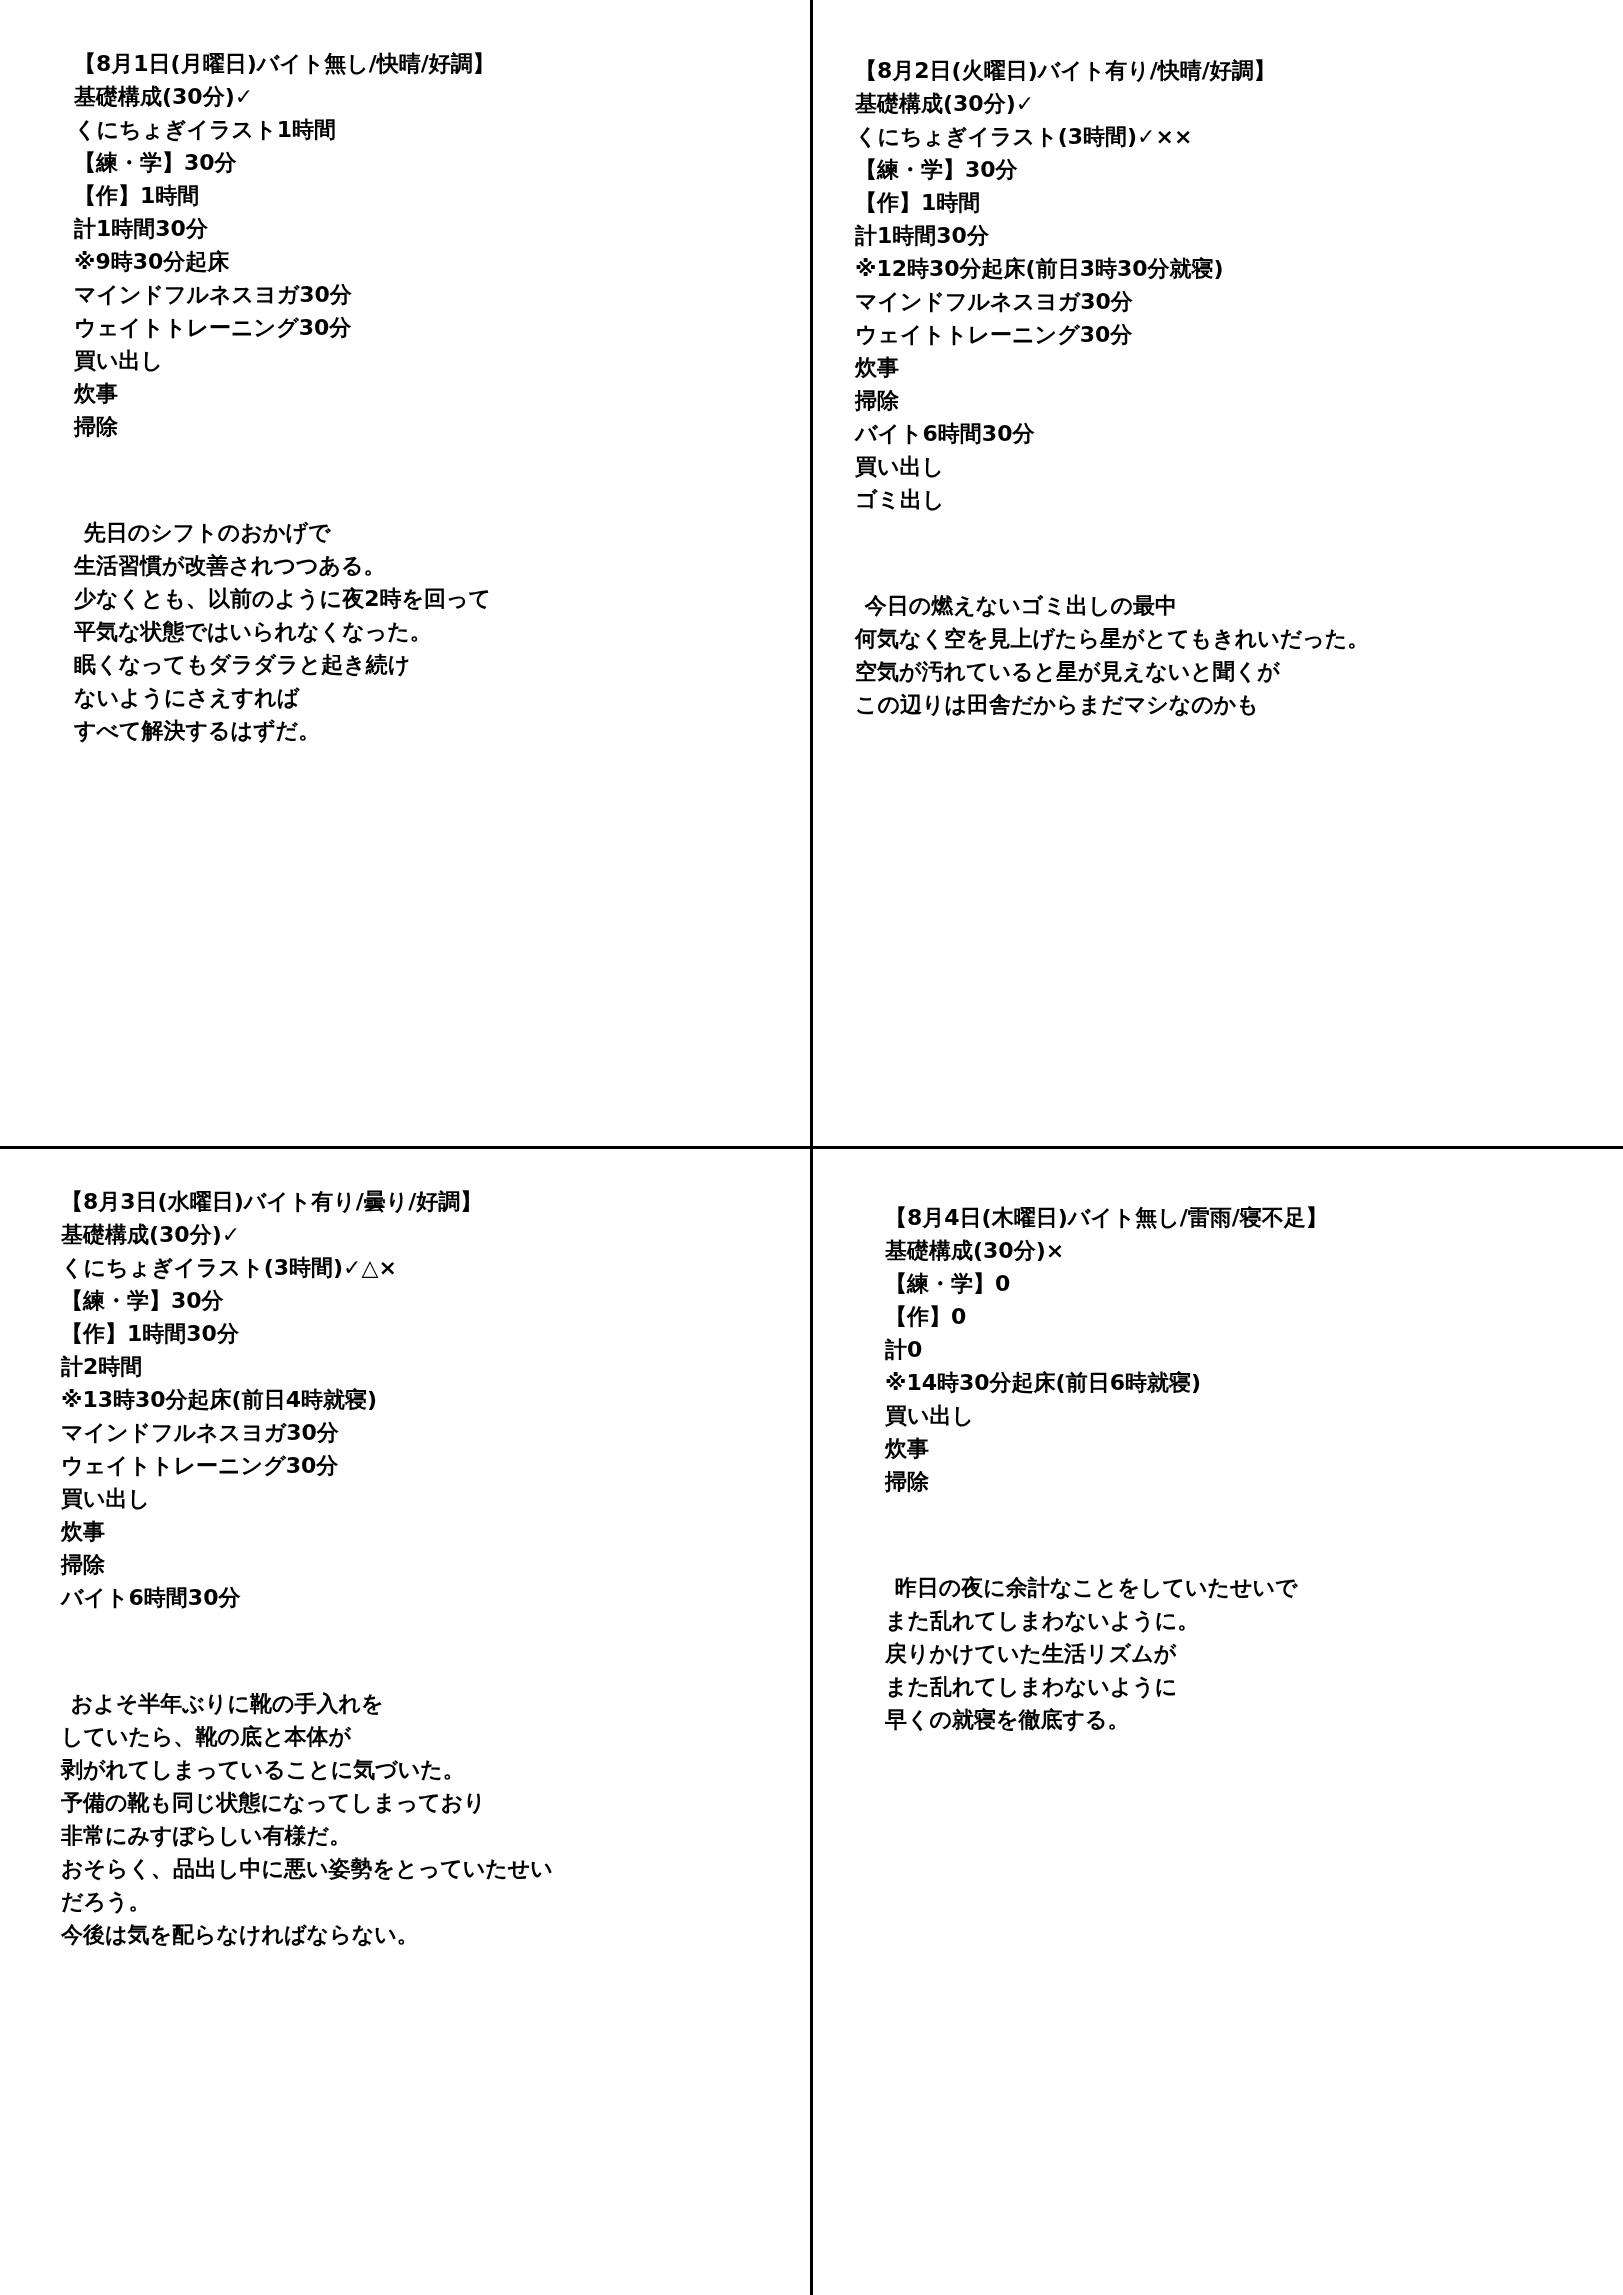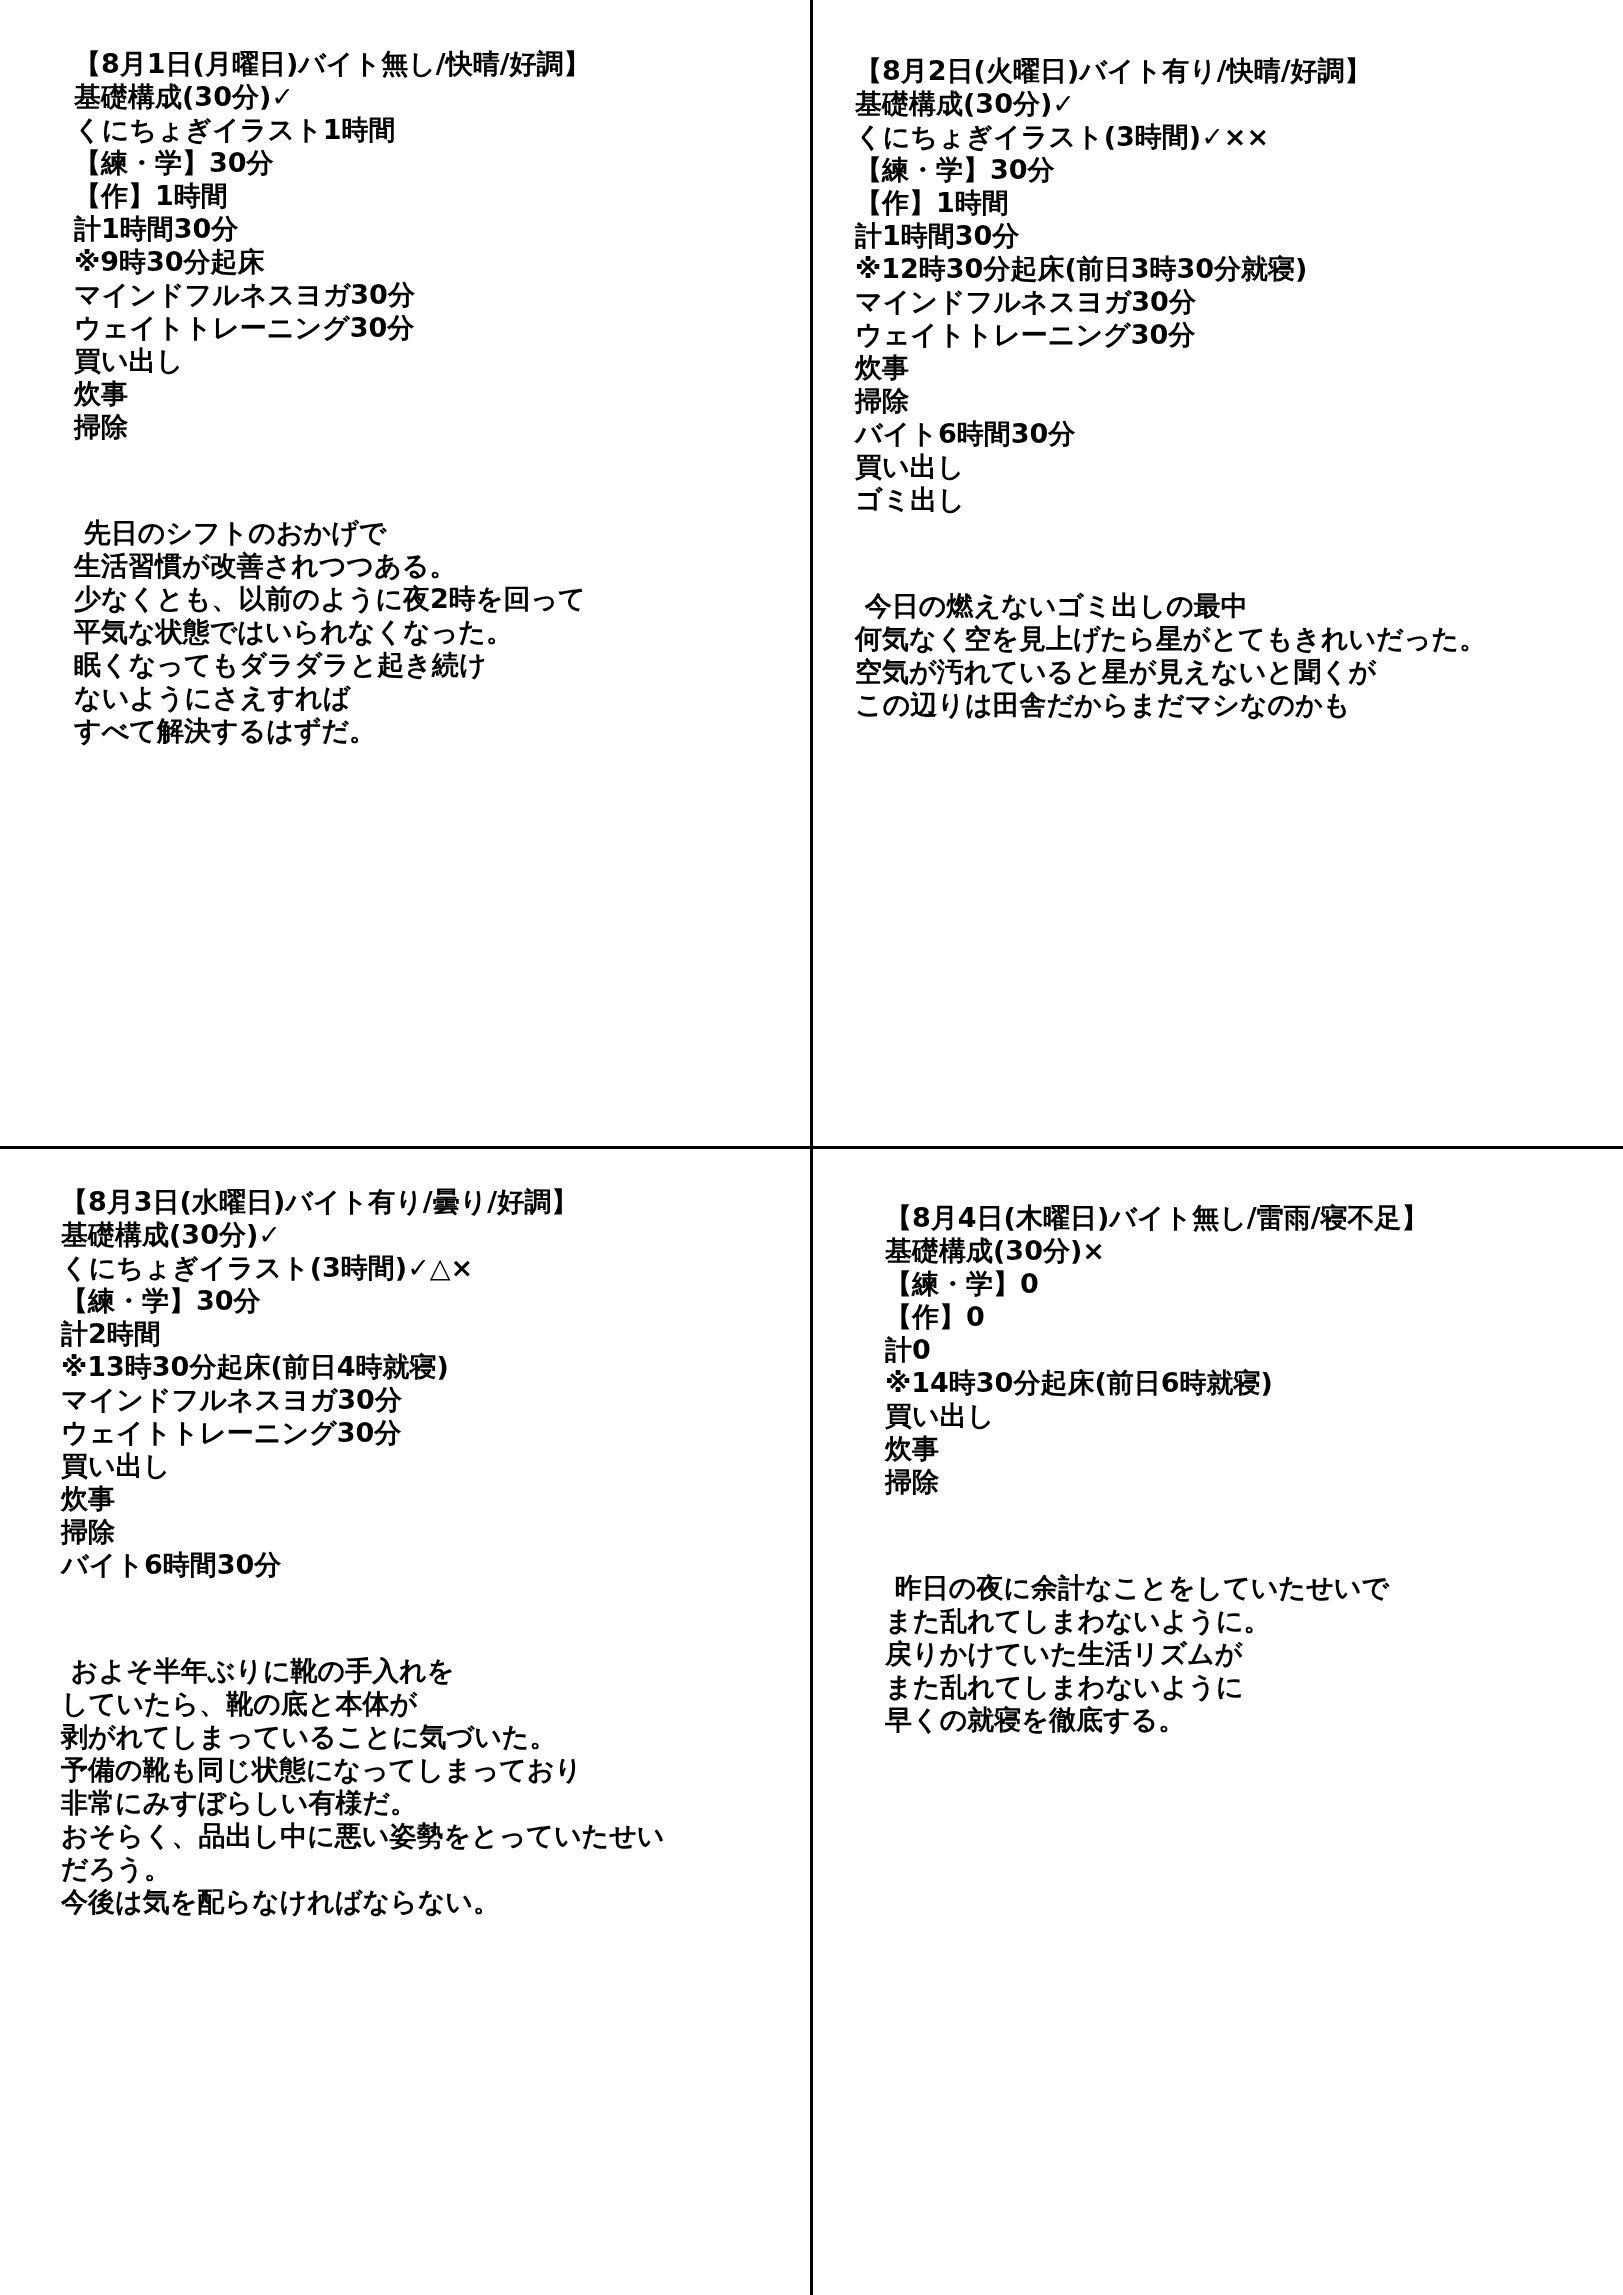--- a/index.html
+++ b/index.html
@@ -26,21 +26,21 @@
   .divider-h {
     position: absolute;
     left: 0;
     top: 1146px;
     width: 1623px;
     height: 3.3px;
     background: #000000;
   }
   .panel {
     position: absolute;
-    font-size: 27px;
+    font-size: 22px;
     line-height: 33px;
     font-weight: bold;
     letter-spacing: 0px;
     white-space: nowrap;
   }
   .panel .line {
     display: block;
     height: 33px;
   }
   .panel .gap {
@@ -105,20 +105,21 @@
   <span class="line para-line">何気なく空を見上げたら星がとてもきれいだった。</span>
   <span class="line para-line">空気が汚れていると星が見えないと聞くが</span>
   <span class="line para-line">この辺りは田舎だからまだマシなのかも</span>
 </div>
 
 <div class="panel" id="panel-3">
   <span class="line">【8月3日(水曜日)バイト有り/曇り/好調】</span>
   <span class="line">基礎構成(30分)✓</span>
   <span class="line">くにちょぎイラスト(3時間)✓△×</span>
   <span class="line">【練・学】30分</span>
+  <span class="line">【作】1時間30分</span>
   <span class="line">計2時間</span>
   <span class="line">※13時30分起床(前日4時就寝)</span>
   <span class="line">マインドフルネスヨガ30分</span>
   <span class="line">ウェイトトレーニング30分</span>
   <span class="line">買い出し</span>
   <span class="line">炊事</span>
   <span class="line">掃除</span>
   <span class="line">バイト6時間30分</span>
   <span class="gap"></span>
   <span class="line para-line first">およそ半年ぶりに靴の手入れを</span>

